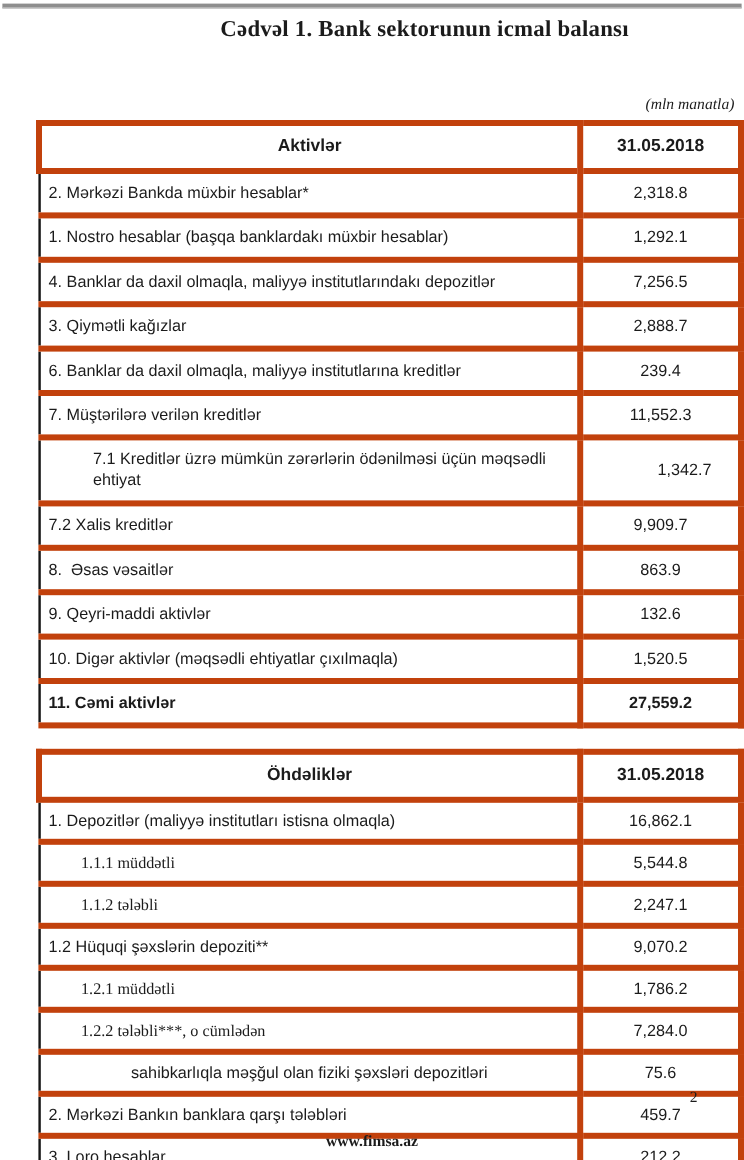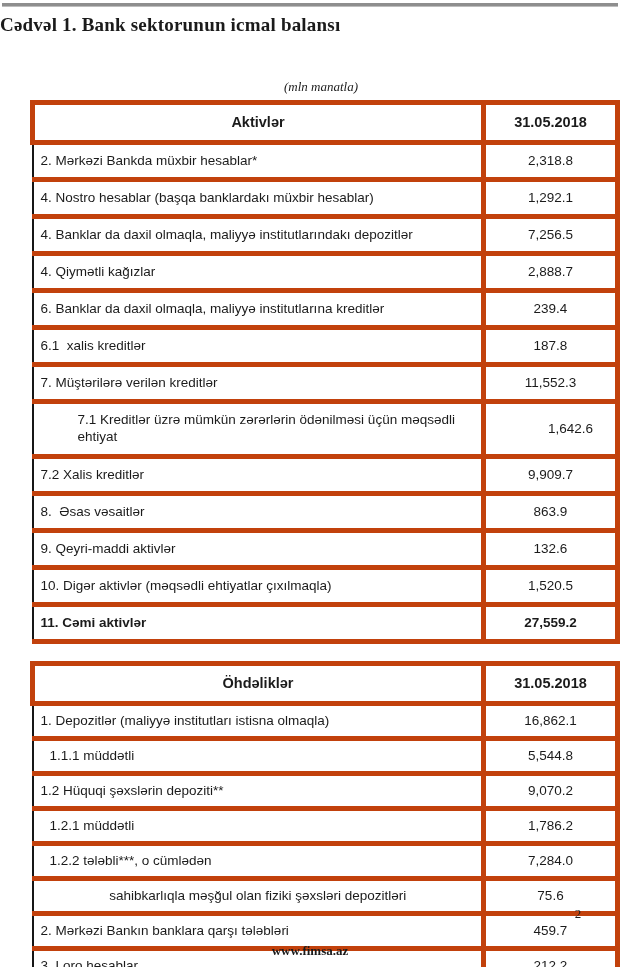--- a/index.html
+++ b/index.html
@@ -6,26 +6,26 @@
   body{
     width:620px;height:967px;background:#ffffff;color:#1b1b1b;
     font-family:"Liberation Sans",sans-serif;position:relative;overflow:hidden;
   }
   .top-rule{
     position:absolute;top:3px;left:2px;width:616px;height:3px;
     background:#8e8e8e;border-bottom:1px solid #bdbdbd;
   }
   .title{
     position:absolute;top:14px;left:0;width:524px;margin:0;
-    text-align:left;font-family:"Liberation Serif",serif;
+    text-align:right;font-family:"Liberation Serif",serif;
     font-size:19px;font-weight:bold;letter-spacing:0.2px;
   }
   .unit-note{
     position:absolute;top:79px;left:30px;width:582px;
-    text-align:center;font-family:"Liberation Serif",serif;
+    text-align:right;font-family:"Liberation Serif",serif;
     font-style:italic;font-size:13px;
   }
   .tables-area{position:absolute;top:100px;left:30px;width:585px;}
   table.bal{
     border-collapse:collapse;width:585px;table-layout:fixed;
     border:2px solid #161616;
   }
   table.bal.second{margin-top:17px;}
   table.bal col.c1{width:451px;}
   table.bal col.c2{width:134px;}
@@ -39,21 +39,21 @@
   }
   table.bal td{border-left:2px solid #161616;}
   table.bal td.lbl{
     padding:2px 6px 2px 7px;text-align:left;white-space:pre-wrap;
   }
   table.bal td.val{text-align:center;padding:2px 4px;}
   table.t1 tbody td{height:28px;}
   table.t2 tbody td{height:26px;}
   table.bal td.tall{height:46px;padding-left:44px;}
   table.bal .bold{font-weight:bold;}
-  table.bal td.ind{padding-left:16px;}
+  table.bal td.ind{padding-left:34px;font-family:Liberation Serif, serif;}
   table.bal td.ctr{text-align:center;}
   .page-number{
     position:absolute;top:906px;left:556px;width:44px;
     text-align:center;font-family:"Liberation Serif",serif;font-size:13px;
   }
   .footer{
     position:absolute;top:943px;left:0;width:620px;text-align:center;
     font-family:"Liberation Serif",serif;font-weight:bold;font-size:13px;
   }
 </style>
@@ -80,46 +80,42 @@
           <th>Aktivlər</th>
           <th>31.05.2018</th>
         </tr>
       </thead>
       <tbody>
           <tr>
             <td class="lbl">2. Mərkəzi Bankda müxbir hesablar*</td>
             <td class="val">2,318.8</td>
           </tr>
           <tr>
-            <td class="lbl">4. Nostro hesablar (başqa banklardakı müxbir hesablar)</td>
+            <td class="lbl">1. Nostro hesablar (başqa banklardakı müxbir hesablar)</td>
             <td class="val">1,292.1</td>
           </tr>
           <tr>
             <td class="lbl">4. Banklar da daxil olmaqla, maliyyə institutlarındakı depozitlər</td>
             <td class="val">7,256.5</td>
           </tr>
           <tr>
-            <td class="lbl">4. Qiymətli kağızlar</td>
+            <td class="lbl">3. Qiymətli kağızlar</td>
             <td class="val">2,888.7</td>
           </tr>
           <tr>
             <td class="lbl">6. Banklar da daxil olmaqla, maliyyə institutlarına kreditlər</td>
             <td class="val">239.4</td>
           </tr>
           <tr>
-            <td class="lbl">6.1  xalis kreditlər</td>
-            <td class="val">187.8</td>
-          </tr>
-          <tr>
             <td class="lbl">7. Müştərilərə verilən kreditlər</td>
             <td class="val">11,552.3</td>
           </tr>
           <tr>
             <td class="lbl tall">7.1 Kreditlər üzrə mümkün zərərlərin ödənilməsi üçün məqsədli ehtiyat</td>
-            <td class="val tall">1,642.6</td>
+            <td class="val tall">1,342.7</td>
           </tr>
           <tr>
             <td class="lbl">7.2 Xalis kreditlər</td>
             <td class="val">9,909.7</td>
           </tr>
           <tr>
             <td class="lbl">8.  Əsas vəsaitlər</td>
             <td class="val">863.9</td>
           </tr>
           <tr>
@@ -151,20 +147,24 @@
       <tbody>
           <tr>
             <td class="lbl">1. Depozitlər (maliyyə institutları istisna olmaqla)</td>
             <td class="val">16,862.1</td>
           </tr>
           <tr>
             <td class="lbl ind">1.1.1 müddətli</td>
             <td class="val">5,544.8</td>
           </tr>
           <tr>
+            <td class="lbl ind">1.1.2 tələbli</td>
+            <td class="val">2,247.1</td>
+          </tr>
+          <tr>
             <td class="lbl">1.2 Hüquqi şəxslərin depoziti**</td>
             <td class="val">9,070.2</td>
           </tr>
           <tr>
             <td class="lbl ind">1.2.1 müddətli</td>
             <td class="val">1,786.2</td>
           </tr>
           <tr>
             <td class="lbl ind">1.2.2 tələbli***, o cümlədən</td>
             <td class="val">7,284.0</td>

